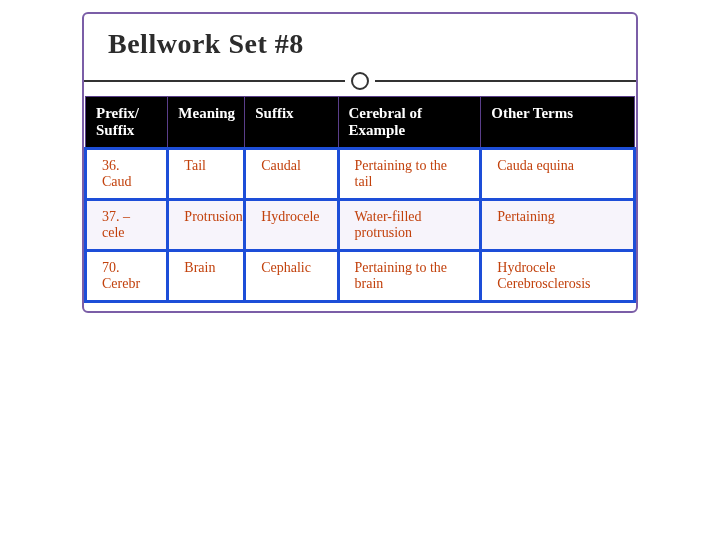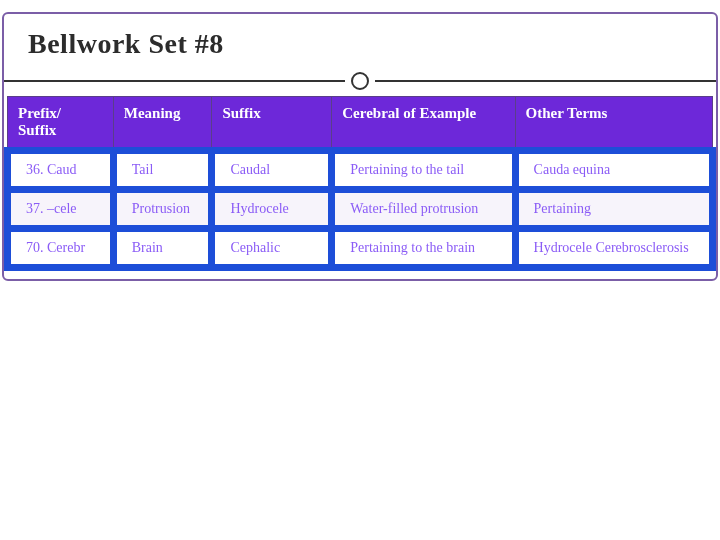--- a/index.html
+++ b/index.html
@@ -5,21 +5,21 @@
     * { margin: 0; padding: 0; box-sizing: border-box; }
     body {
       width: 720px;
       height: 540px;
       background: #ffffff;
       font-family: Georgia, 'Times New Roman', serif;
       overflow: hidden;
     }
 
     .outer-container {
-      width: 716px;
+      width: 556px;
       margin: 12px auto;
       border: 2px solid #7b5ea7;
       border-radius: 6px;
       background: #fff;
       padding-bottom: 8px;
     }
 
     .title-area {
       padding: 14px 24px 8px 24px;
       display: flex;
@@ -57,21 +57,21 @@
       margin: 0 6px;
     }
 
     table {
       width: 100%;
       border-collapse: collapse;
       table-layout: fixed;
     }
 
     thead tr {
-      background: #6d28d9;
+      background: #000000;
       color: #fff;
     }
 
     thead th {
       padding: 8px 10px;
       font-size: 15px;
       font-weight: bold;
       text-align: left;
       vertical-align: top;
       border: 1px solid #5a3e8a;
@@ -82,22 +82,22 @@
     }
 
     tbody tr:nth-child(even) {
       background: #f7f4fb;
     }
 
     tbody td {
       padding: 8px 15px;
       font-size: 14px;
       vertical-align: top;
-      border: 7px solid #1d4ed8;
-      color: #8b5cf6;
+      border: 3px solid #1d4ed8;
+      color: #c2410c;
     }
 
     col.col-prefix  { width: 15%; }
     col.col-meaning { width: 14%; }
     col.col-example { width: 17%; }
     col.col-meaning-ex { width: 26%; }
     col.col-other   { width: 28%; }
   </style>
 </head>
 <body>

